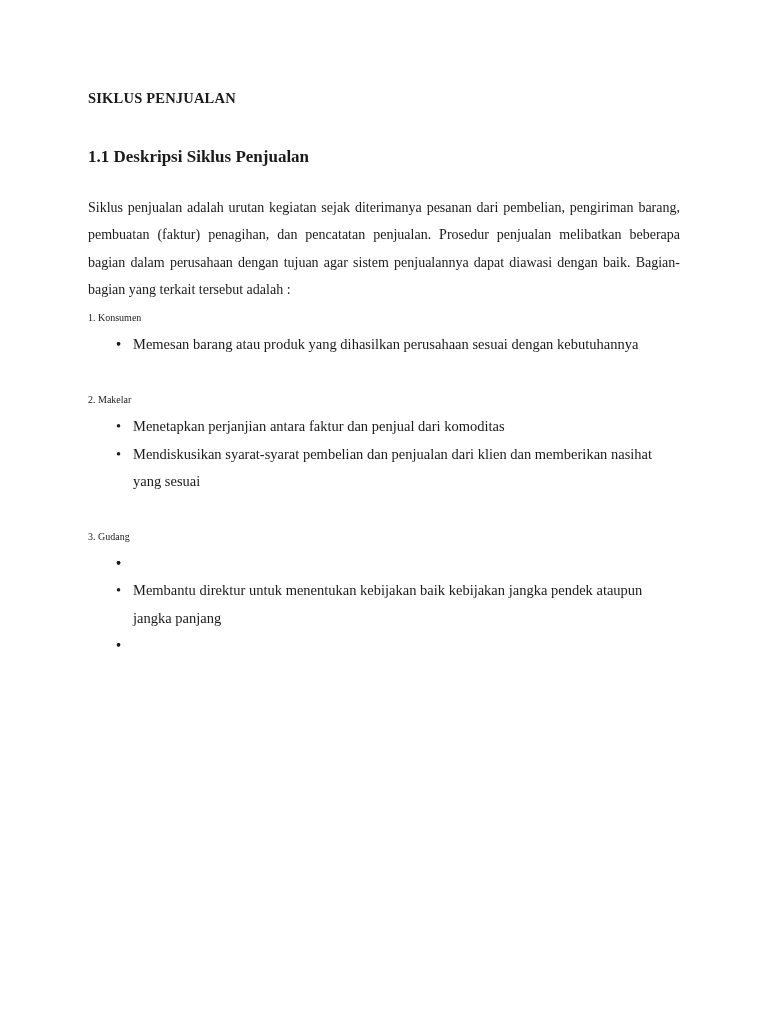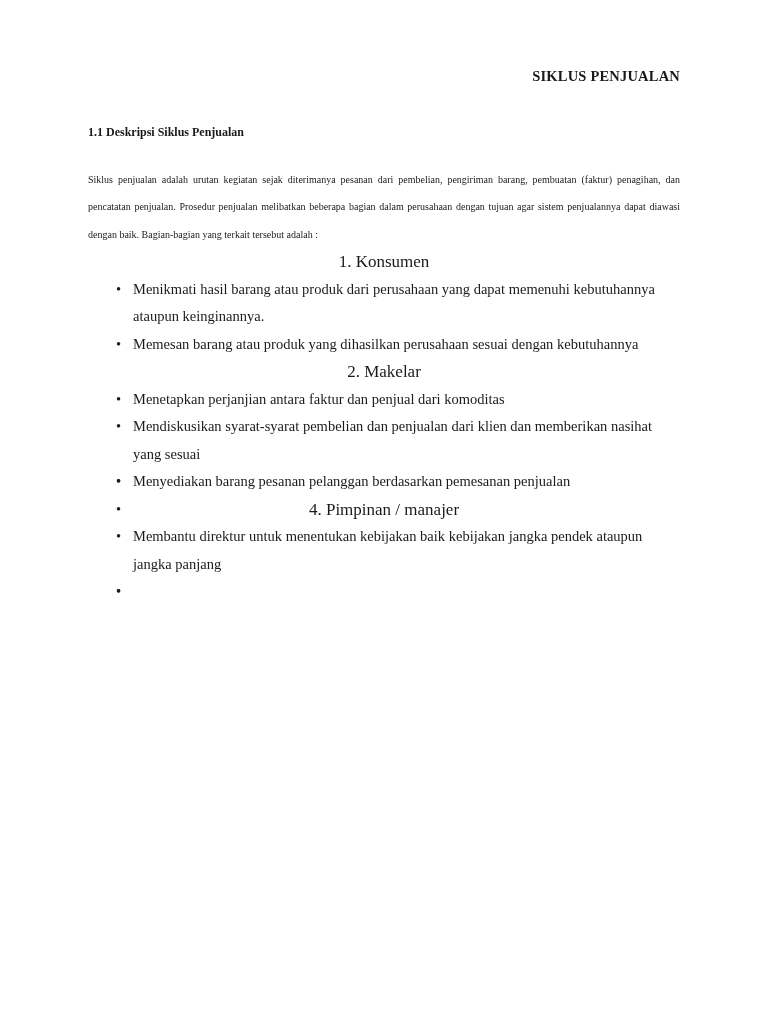--- a/index.html
+++ b/index.html
@@ -27,53 +27,53 @@
 
   .page-body {
     position: absolute;
     left: 88px;
     top: 0;
     width: 592px;
   }
 
   
   .doc-title {
-    text-align: right;
+    text-align: left;
     font-weight: bold;
     font-size: 14.5px;
     letter-spacing: 0.2px;
-    padding-top: 68px;
+    padding-top: 90px;
     line-height: 1.2;
   }
 
   
   .section-heading {
     font-weight: bold;
-    font-size: 12px;
+    font-size: 17px;
     margin-top: 40px;
     line-height: 1.2;
   }
 
   
   .intro-paragraph {
-    font-size: 10px;
+    font-size: 14px;
     line-height: 27.5px;
     text-align: justify;
     text-justify: inter-word;
     margin-top: 26px;
   }
 
   
   .num-group { margin-top: 0; }
-  .num-group.spaced { }
+  .num-group.spaced { margin-top: 27px; }
 
   .num-heading {
-    font-size: 17px;
+    font-size: 10px;
     line-height: 27.5px;
-    text-align: center;
+    text-align: left;
   }
 
   .bullet-list {
     list-style: none;
     margin: 0;
     padding: 0;
   }
 
   .bullet-item {
     position: relative;
@@ -103,21 +103,20 @@
 
     <h2 class="section-heading">1.1 Deskripsi Siklus Penjualan</h2>
 
     <p class="intro-paragraph">Siklus penjualan adalah urutan kegiatan sejak diterimanya pesanan dari pembelian, pengiriman barang, pembuatan (faktur) penagihan, dan pencatatan penjualan. Prosedur penjualan melibatkan beberapa bagian dalam perusahaan dengan tujuan agar sistem penjualannya dapat diawasi dengan baik. Bagian-bagian yang terkait tersebut adalah :</p>
 
     <div class="num-group">
       <div class="num-heading">1. Konsumen</div>
       <ul class="bullet-list">
         <li class="bullet-item">
           <span class="bullet-marker">•</span>
-          <span class="bullet-text">Menikmati hasil barang atau produk dari perusahaan yang dapat memenuhi kebutuhannya ataupun keinginannya.</span>
         </li>
         <li class="bullet-item">
           <span class="bullet-marker">•</span>
           <span class="bullet-text">Memesan barang atau produk yang dihasilkan perusahaan sesuai dengan kebutuhannya</span>
         </li>
       </ul>
     </div>
 
     <div class="num-group spaced">
       <div class="num-heading">2. Makelar</div>
@@ -127,36 +126,35 @@
           <span class="bullet-text">Menetapkan perjanjian antara faktur dan penjual dari komoditas</span>
         </li>
         <li class="bullet-item">
           <span class="bullet-marker">•</span>
           <span class="bullet-text">Mendiskusikan syarat-syarat pembelian dan penjualan dari klien dan memberikan nasihat yang sesuai</span>
         </li>
       </ul>
     </div>
 
     <div class="num-group spaced">
+      <div class="num-heading">3. Gudang</div>
       <ul class="bullet-list">
         <li class="bullet-item">
           <span class="bullet-marker">•</span>
         </li>
         <li class="bullet-item">
           <span class="bullet-marker">•</span>
-          <span class="bullet-text">Menyediakan barang pesanan pelanggan berdasarkan pemesanan penjualan</span>
         </li>
         <li class="bullet-item">
           <span class="bullet-marker">•</span>
         </li>
       </ul>
     </div>
 
     <div class="num-group spaced">
-      <div class="num-heading">4. Pimpinan / manajer</div>
       <ul class="bullet-list">
         <li class="bullet-item">
           <span class="bullet-marker">•</span>
           <span class="bullet-text">Membantu direktur untuk menentukan kebijakan baik kebijakan jangka pendek ataupun jangka panjang</span>
         </li>
         <li class="bullet-item">
           <span class="bullet-marker">•</span>
         </li>
         <li class="bullet-item">
           <span class="bullet-marker">•</span>

